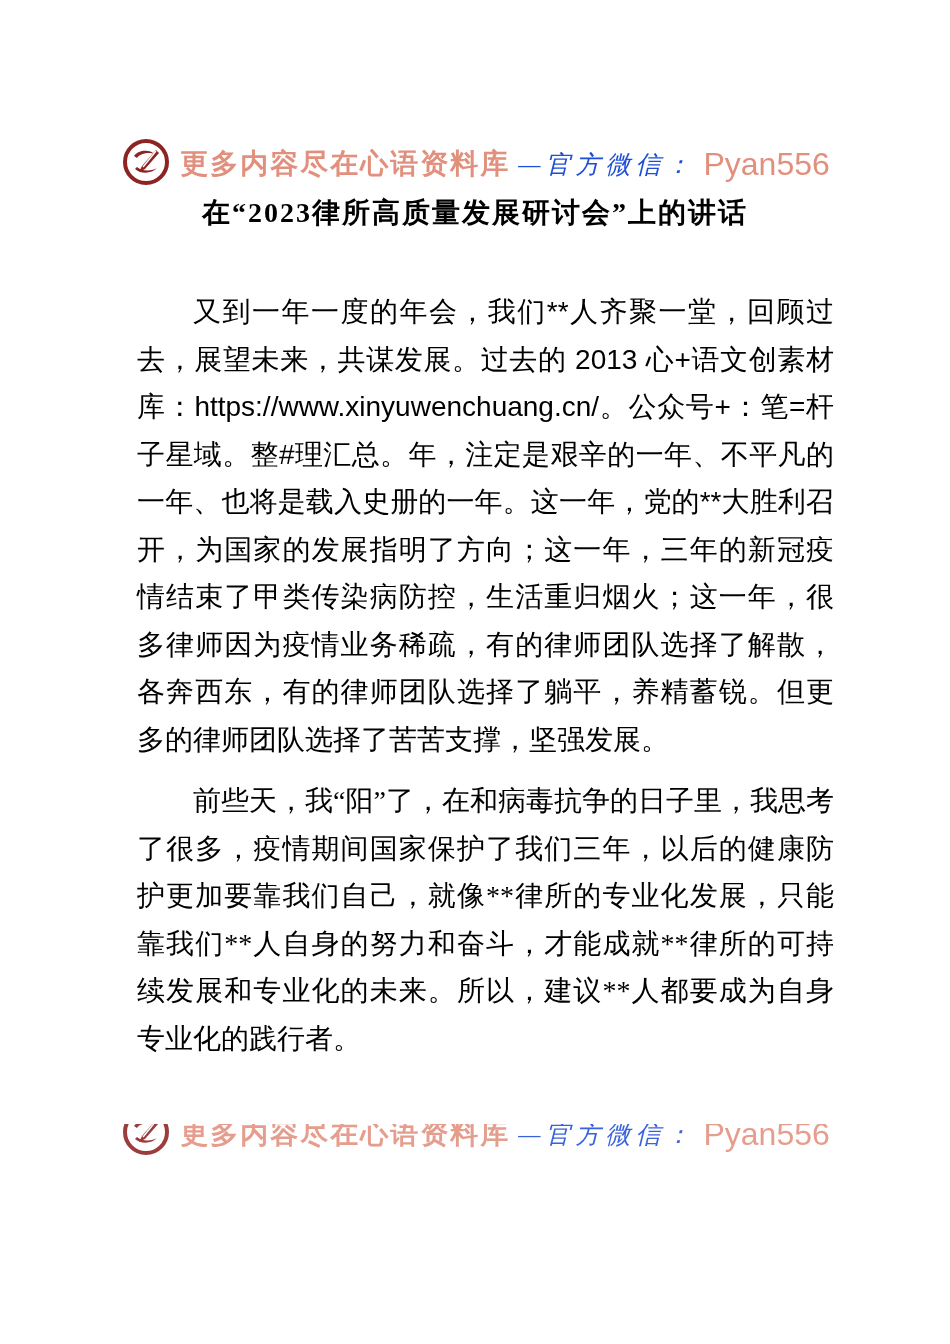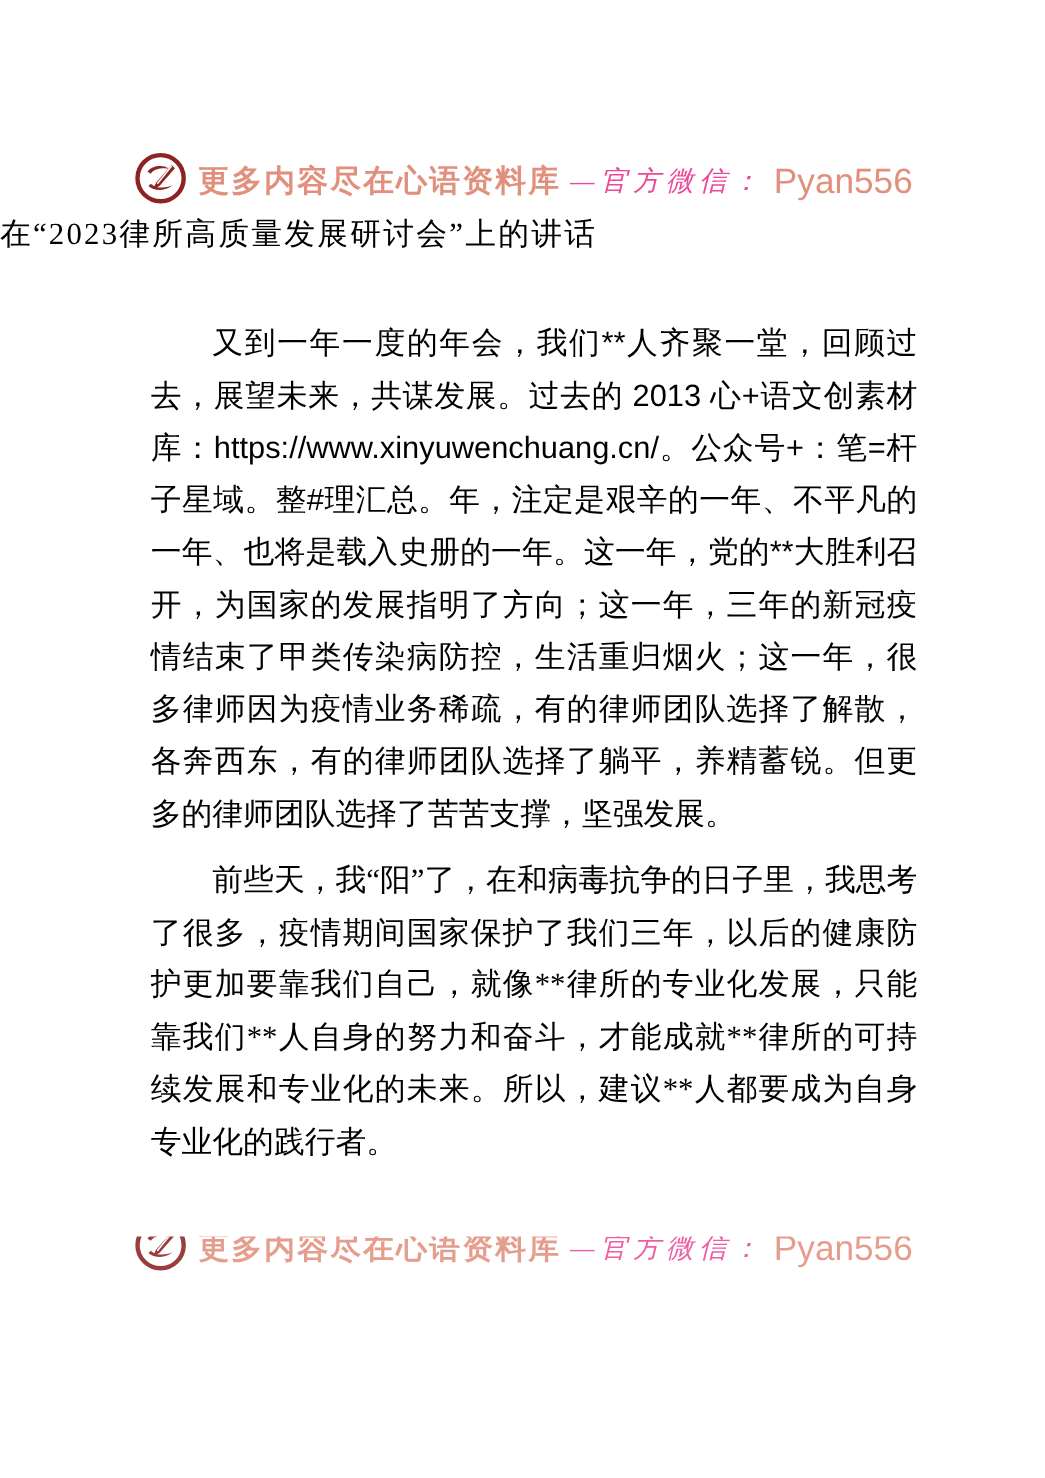--- a/index.html
+++ b/index.html
@@ -22,21 +22,21 @@
   }
   .wm-logo { flex: 0 0 auto; }
   .wm-brand {
     color: #E2907E;
     font-size: 28px;
     font-weight: 600;
     letter-spacing: 2px;
     font-family: "Liberation Serif", serif;
   }
   .wm-label {
-    color: #ec4899;
+    color: #1d4ed8;
     font-size: 25px;
     font-style: italic;
     letter-spacing: 5px;
     font-family: "Liberation Serif", serif;
   }
   .wm-id {
     color: #E2907E;
     font-size: 32px;
     font-family: "Liberation Sans", sans-serif;
   }
@@ -56,23 +56,23 @@
     opacity: 0.88;
   }
   .footer-wm .watermark-row { margin-top: -18px; }
 
   
   .doc-title {
     position: absolute;
     top: 194px;
     left: 0;
     right: 0;
-    text-align: left;
+    text-align: center;
     font-size: 28px;
-    font-weight: 400;
+    font-weight: 700;
     color: #000000;
     letter-spacing: 2px;
     font-family: "Liberation Serif", serif;
   }
 
   
   .body-text {
     position: absolute;
     top: 288px;
     left: 137px;

